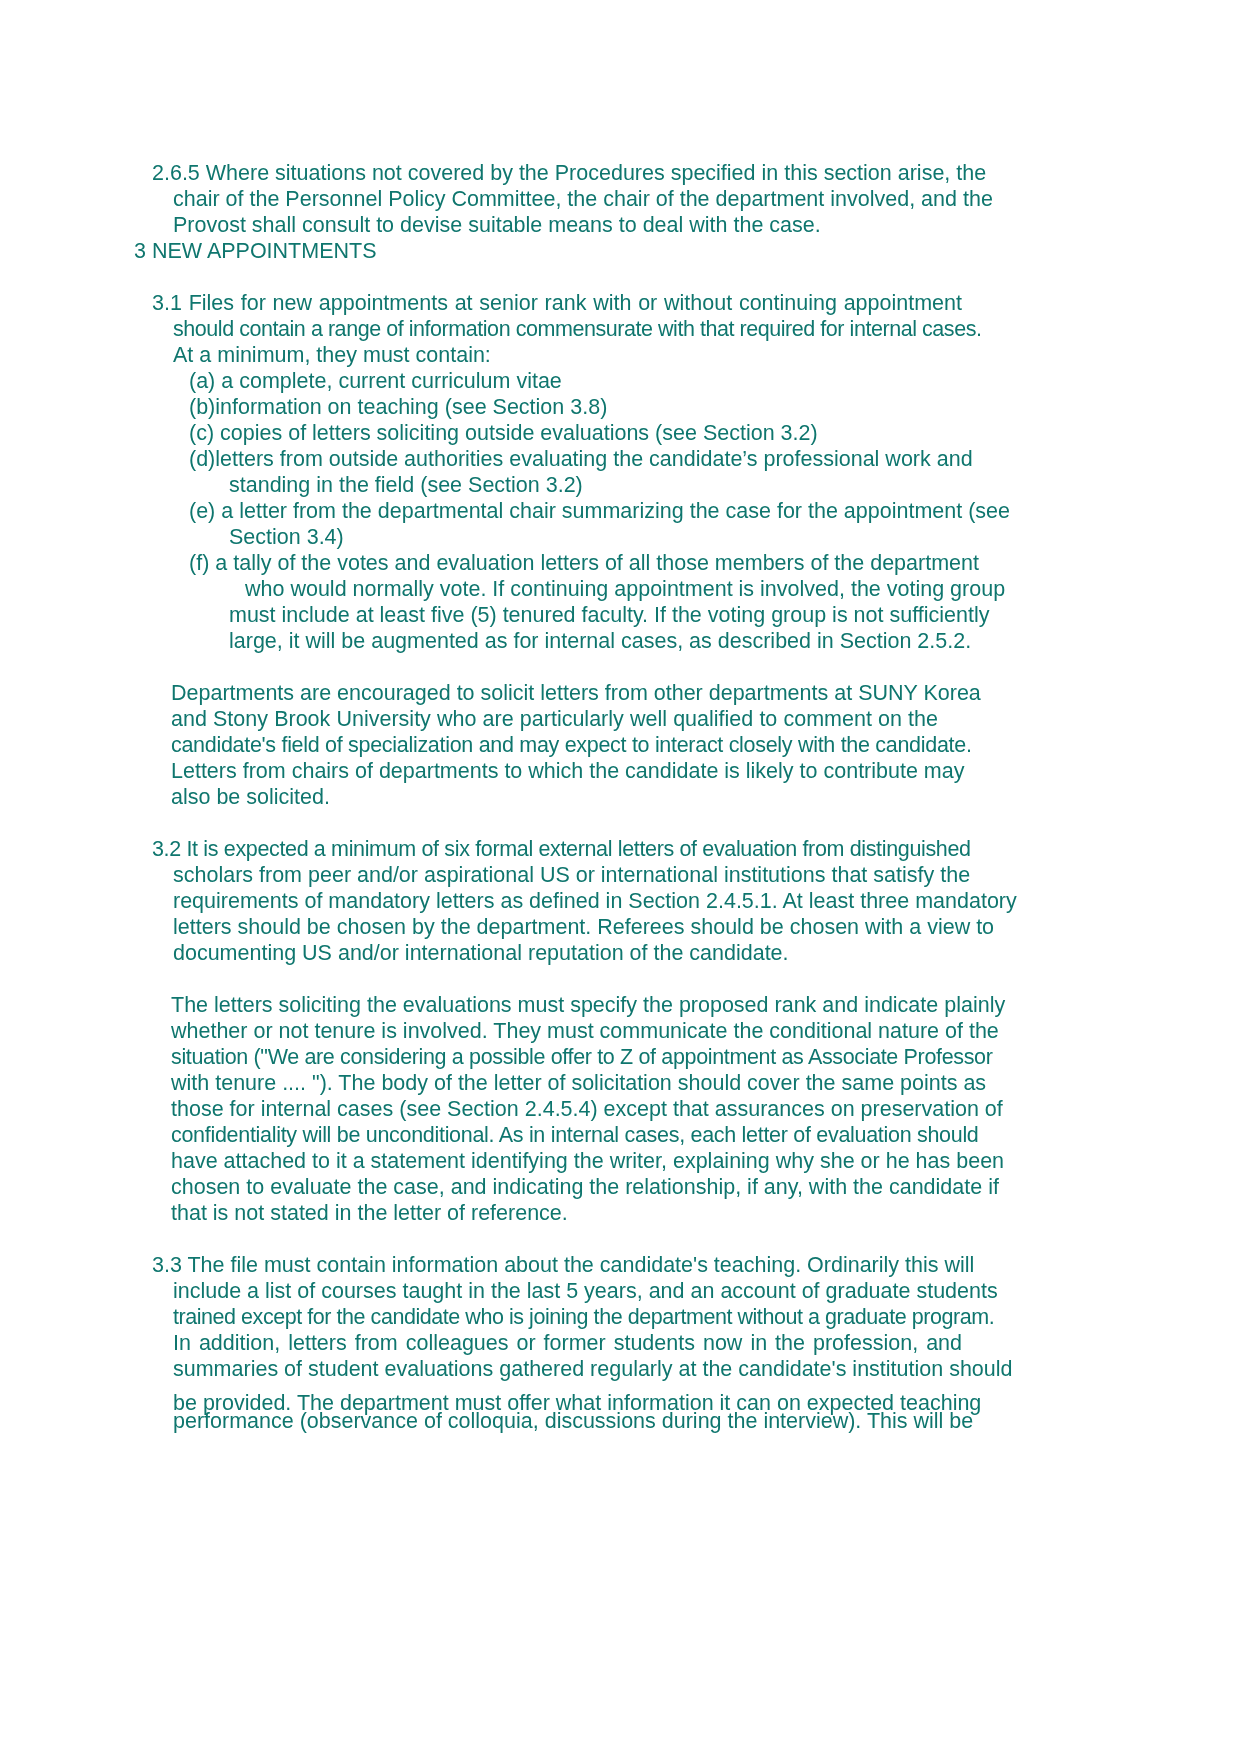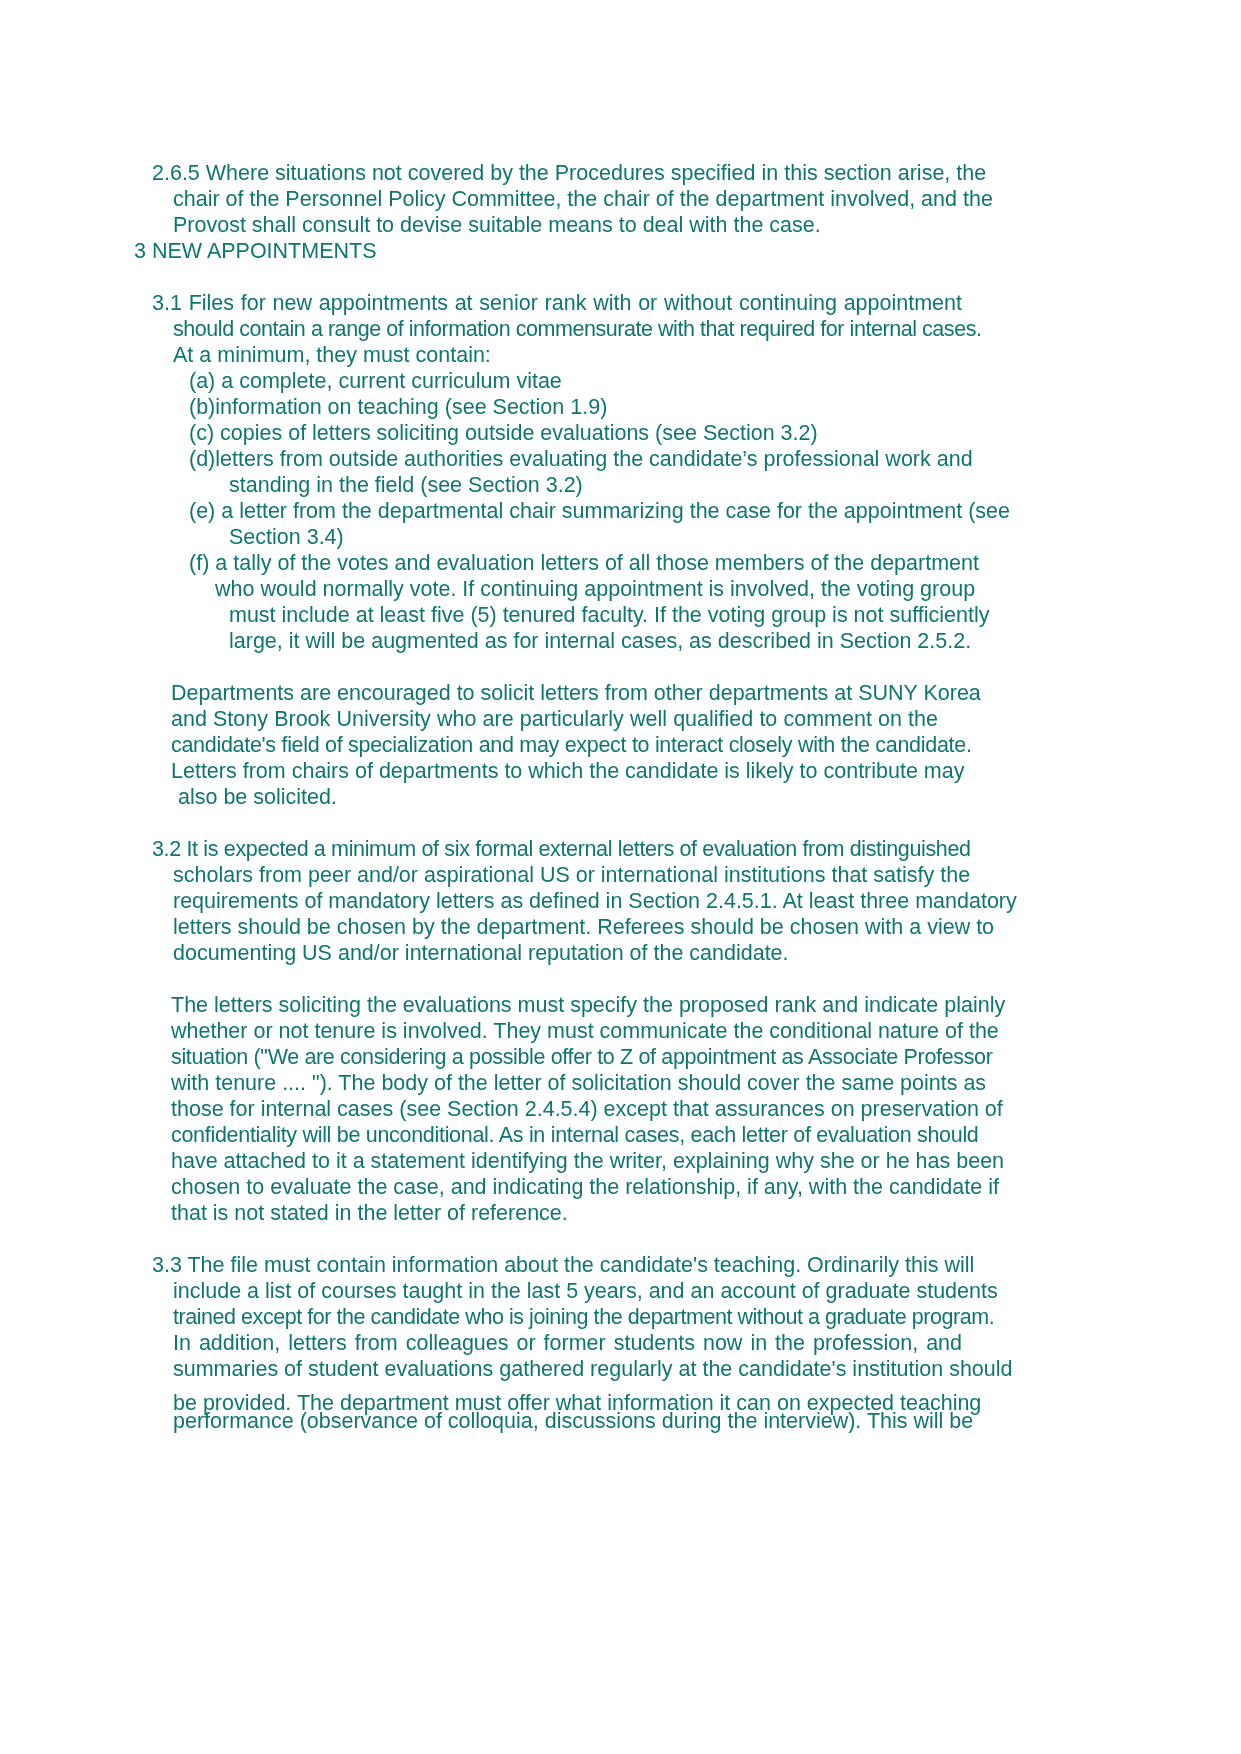--- a/index.html
+++ b/index.html
@@ -27,45 +27,45 @@
 
   <div>
     <div class="ln j" style="left:152px;top:290px;width:810px;">3.1 Files for new appointments at senior rank with or without continuing appointment</div>
     <div class="ln" style="left:173px;top:316px;letter-spacing:-0.45px;">should contain a range of information commensurate with that required for internal cases.</div>
     <div class="ln" style="left:173px;top:342px;">At a minimum, they must contain:</div>
 
     <div class="ln" style="left:189px;top:368px;">
       <span>(a)</span> <span>a complete, current curriculum vitae</span>
     </div>
     <div class="ln" style="left:189px;top:394px;">
-      <span>(b)</span><span>information on teaching (see Section 1.9)</span>
+      <span>(b)</span><span>information on teaching (see Section 3.8)</span>
     </div>
     <div class="ln" style="left:189px;top:420px;">
       <span>(c)</span> <span>copies of letters soliciting outside evaluations (see Section 3.2)</span>
     </div>
     <div class="ln" style="left:189px;top:446px;">
       <span>(d)</span><span>letters from outside authorities evaluating the candidate’s professional work and</span>
     </div>
     <div class="ln" style="left:229px;top:472px;">standing in the field (see Section 3.2)</div>
     <div class="ln" style="left:189px;top:498px;">
       <span>(e)</span> <span>a letter from the departmental chair summarizing the case for the appointment (see</span>
     </div>
     <div class="ln" style="left:229px;top:524px;">Section 3.4)</div>
     <div class="ln" style="left:189px;top:550px;">
       <span>(f)</span> <span>a tally of the votes and evaluation letters of all those members of the department</span>
     </div>
-    <div class="ln" style="left:215px;top:576px;">who would normally vote. If continuing appointment is involved, the voting group</div>
+    <div class="ln" style="left:245px;top:576px;">who would normally vote. If continuing appointment is involved, the voting group</div>
     <div class="ln" style="left:229px;top:602px;">must include at least five (5) tenured faculty. If the voting group is not sufficiently</div>
     <div class="ln" style="left:229px;top:628px;text-align:right;">large, it will be augmented as for internal cases, as described in Section 2.5.2.</div>
 
     <div class="ln" style="left:171px;top:680px;">Departments are encouraged to solicit letters from other departments at SUNY Korea</div>
     <div class="ln j" style="left:171px;top:706px;width:767px;">and Stony Brook University who are particularly well qualified to comment on the</div>
     <div class="ln" style="left:171px;top:732px;letter-spacing:-0.3px;">candidate's field of specialization and may expect to interact closely with the candidate.</div>
     <div class="ln" style="left:171px;top:758px;">Letters from chairs of departments to which the candidate is likely to contribute may</div>
-    <div class="ln" style="left:171px;top:784px;margin-left:7px;">also be solicited.</div>
+    <div class="ln" style="left:171px;top:784px;">also be solicited.</div>
   </div>
 
   <div>
     <div class="ln" style="left:152px;top:836px;letter-spacing:-0.35px;">3.2 It is expected a minimum of six formal external letters of evaluation from distinguished</div>
     <div class="ln j" style="left:173px;top:862px;width:789px;">scholars from peer and/or aspirational US or international institutions that satisfy the</div>
     <div class="ln j" style="left:173px;top:888px;width:789px;">requirements of mandatory letters as defined in Section 2.4.5.1. At least three mandatory</div>
     <div class="ln j" style="left:173px;top:914px;width:789px;">letters should be chosen by the department. Referees should be chosen with a view to</div>
     <div class="ln" style="left:173px;top:940px;">documenting US and/or international reputation of the candidate.</div>
 
     <div class="ln j" style="left:171px;top:992px;width:793px;">The letters soliciting the evaluations must specify the proposed rank and indicate plainly</div>

